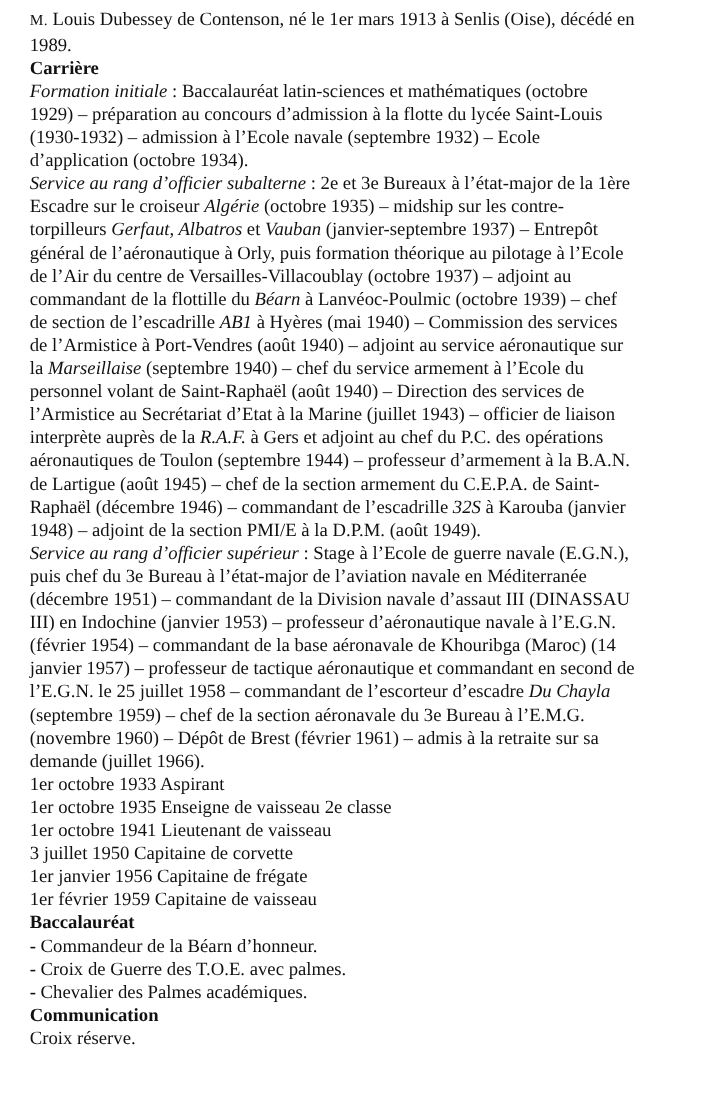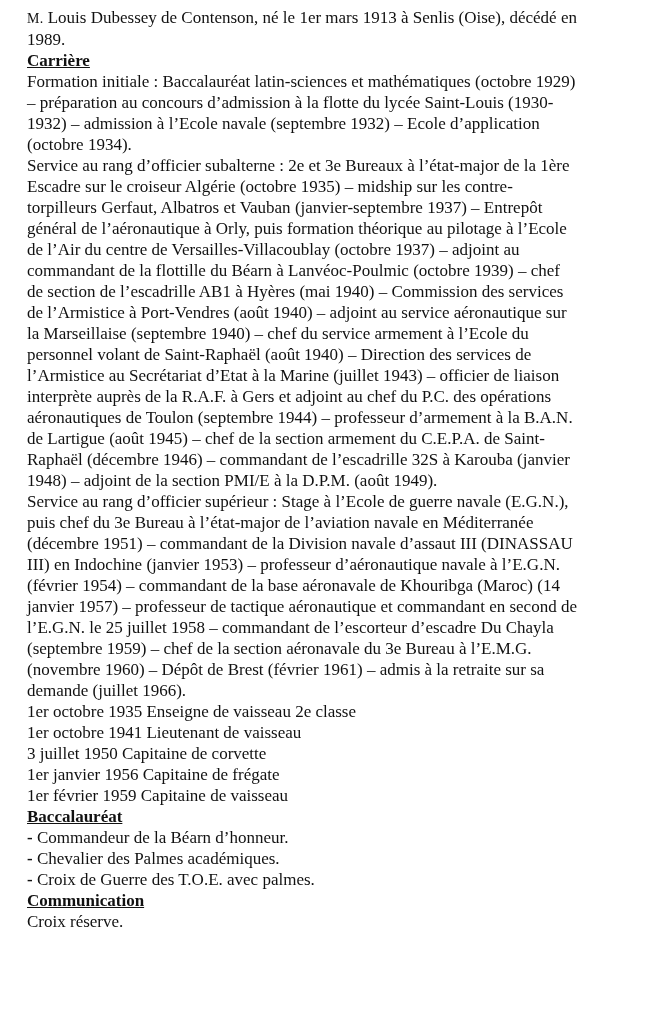--- a/index.html
+++ b/index.html
@@ -22,23 +22,22 @@
     background: #ffffff;
   }
   .para {
     margin: 0;
   }
   h2.heading {
     margin: 0;
     font-size: inherit;
     line-height: inherit;
     font-weight: bold;
-    text-decoration: underline;
   }
-  .it { }
+  .it { font-style: italic; }
   .b  { font-weight: bold; }
   .sc { font-size: 0.82em; letter-spacing: 0.3px; }
 </style>
 </head>
 <body>
 
 <div class="page">
 
   <p class="para"><span class="sc">M.</span><span> Louis Dubessey de Contenson, né le 1er mars 1913 à Senlis (Oise), décédé en 1989.</span></p>
 
@@ -46,34 +45,35 @@
     <h2 class="heading">Carrière</h2>
     <div>
         <p class="para"><span class="it">Formation initiale</span><span> : Baccalauréat latin-sciences et mathématiques (octobre 1929) – préparation au concours d’admission à la flotte du lycée Saint-Louis (1930-1932) – admission à l’Ecole navale (septembre 1932) – Ecole d’application (octobre 1934).</span></p>
         <p class="para"><span class="it">Service au rang d’officier subalterne</span><span> : 2e et 3e Bureaux à l’état-major de la 1ère Escadre sur le croiseur </span><span class="it">Algérie</span><span> (octobre 1935) – midship sur les contre-torpilleurs </span><span class="it">Gerfaut, Albatros</span><span> et </span><span class="it">Vauban</span><span> (janvier-septembre 1937) – Entrepôt général de l’aéronautique à Orly, puis formation théorique au pilotage à l’Ecole de l’Air du centre de Versailles-Villacoublay (octobre 1937) – adjoint au commandant de la flottille du </span><span class="it">Béarn</span><span> à Lanvéoc-Poulmic (octobre 1939) – chef de section de l’escadrille </span><span class="it">AB1</span><span> à Hyères (mai 1940) – Commission des services de l’Armistice à Port-Vendres (août 1940) – adjoint au service aéronautique sur la </span><span class="it">Marseillaise</span><span> (septembre 1940) – chef du service armement à l’Ecole du personnel volant de Saint-Raphaël (août 1940) – Direction des services de l’Armistice au Secrétariat d’Etat à la Marine (juillet 1943) – officier de liaison interprète auprès de la </span><span class="it">R.A.F.</span><span> à Gers et adjoint au chef du P.C. des opérations aéronautiques de Toulon (septembre 1944) – professeur d’armement à la B.A.N. de Lartigue (août 1945) – chef de la section armement du C.E.P.A. de Saint-Raphaël (décembre 1946) – commandant de l’escadrille </span><span class="it">32S</span><span> à Karouba (janvier 1948) – adjoint de la section PMI/E à la D.P.M. (août 1949).</span></p>
         <p class="para"><span class="it">Service au rang d’officier supérieur</span><span> : Stage à l’Ecole de guerre navale (E.G.N.), puis chef du 3e Bureau à l’état-major de l’aviation navale en Méditerranée (décembre 1951) – commandant de la Division navale d’assaut III (DINASSAU III) en Indochine (janvier 1953) – professeur d’aéronautique navale à l’E.G.N. (février 1954) – commandant de la base aéronavale de Khouribga (Maroc) (14 janvier 1957) – professeur de tactique aéronautique et commandant en second de l’E.G.N. le 25 juillet 1958 – commandant de l’escorteur d’escadre </span><span class="it">Du Chayla</span><span> (septembre 1959) – chef de la section aéronavale du 3e Bureau à l’E.M.G. (novembre 1960) – Dépôt de Brest (février 1961) – admis à la retraite sur sa demande (juillet 1966).</span></p>
       </div>
   </section>
 
   <section>
     <div>
+        <p class="para">1er octobre 1933 Aspirant</p>
         <p class="para">1er octobre 1935 Enseigne de vaisseau 2e classe</p>
         <p class="para">1er octobre 1941 Lieutenant de vaisseau</p>
         <p class="para">3 juillet 1950 Capitaine de corvette</p>
         <p class="para">1er janvier 1956 Capitaine de frégate</p>
         <p class="para">1er février 1959 Capitaine de vaisseau</p>
       </div>
   </section>
 
   <section>
     <h2 class="heading">Baccalauréat</h2>
     <div>
         <p class="para"><span class="b">-</span><span> Commandeur de la Béarn d’honneur.</span></p>
+        <p class="para"><span class="b">-</span><span> Croix de Guerre des T.O.E. avec palmes.</span></p>
         <p class="para"><span class="b">-</span><span> Chevalier des Palmes académiques.</span></p>
-        <p class="para"><span class="b">-</span><span> Croix de Guerre des T.O.E. avec palmes.</span></p>
       </div>
   </section>
 
   <section>
     <h2 class="heading">Communication</h2>
     <div>
         <p class="para">Croix réserve.</p>
       </div>
   </section>
 

